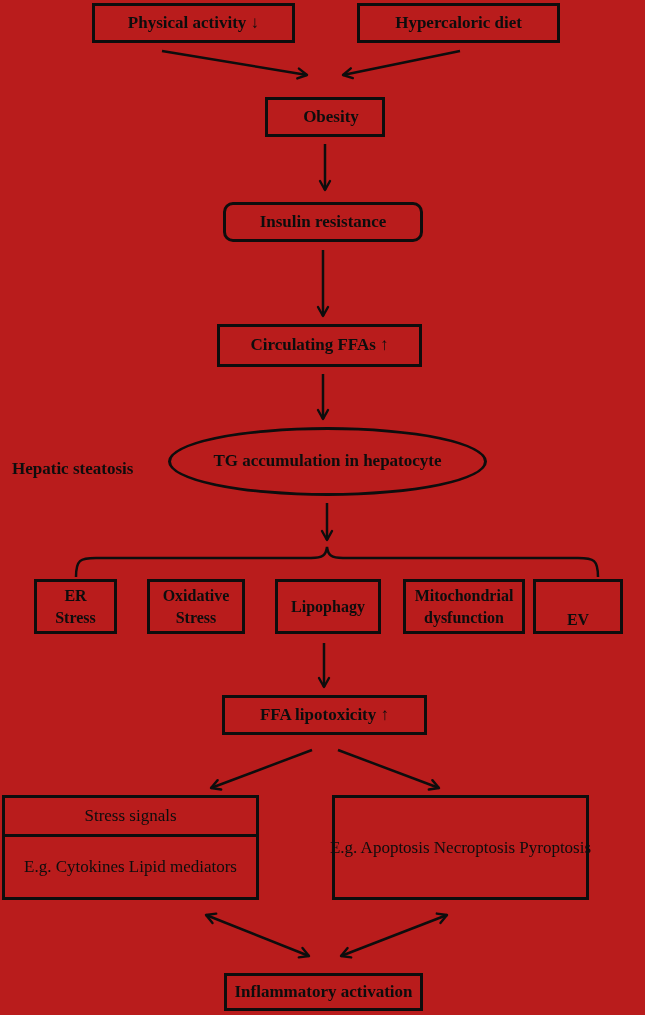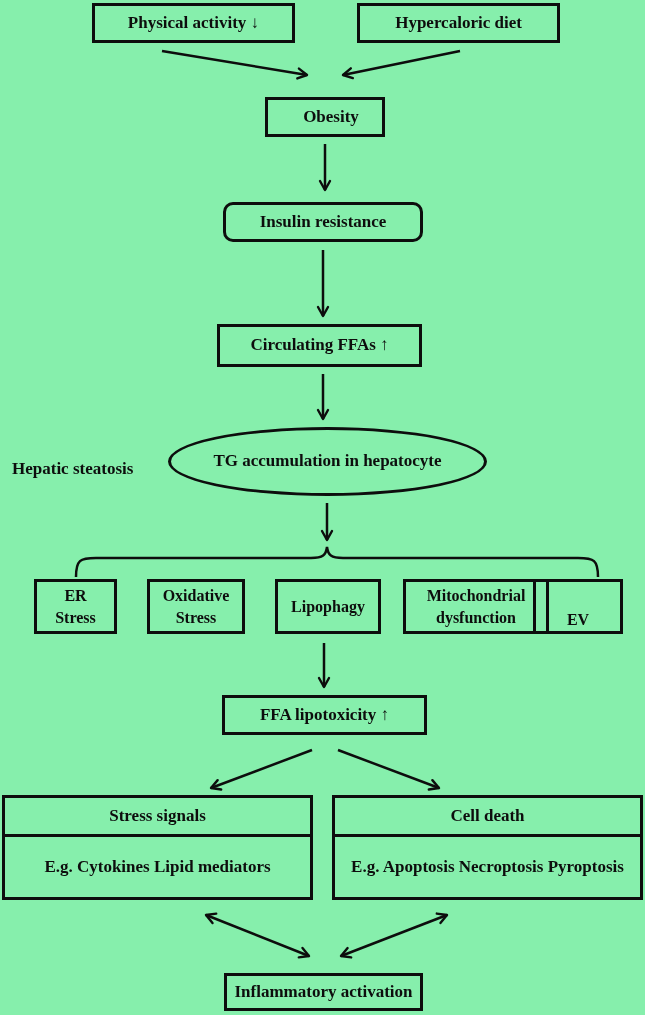--- a/index.html
+++ b/index.html
@@ -1,19 +1,19 @@
 <!DOCTYPE html>
 <html><head>
 <meta charset="utf-8">
 <style>
   html,body{margin:0;padding:0;background:#e9e9e9;}
   #canvas{
     position:relative;
     width:645px;height:1015px;
-    background:#86efac;
+    background:#b91c1c;
     font-family:"Liberation Serif","DejaVu Serif",serif;
     color:#0d0d0d;
     overflow:hidden;
   }
   #wires{position:absolute;left:0;top:0;width:645px;height:1015px;}
   .box{
     position:absolute;
     box-sizing:border-box;
     border:3px solid #0d0d0d;
     display:flex;align-items:center;justify-content:center;
@@ -29,28 +29,28 @@
   .b-cf{left:217px;top:324px;width:205px;height:43px;}
   .ellipse{left:168px;top:427px;width:319px;height:69px;border-radius:50%;}
   .hepatic{
     position:absolute;left:12px;top:450px;width:140px;height:22px;
     font-weight:bold;font-size:17px;line-height:22px;text-align:left;margin-top:8px;
   }
   .mech{flex-direction:column;font-size:16px;line-height:1.35;top:579px;height:55px;}
   .b-m0{left:34px;width:83px;}
   .b-m1{left:147px;width:98px;}
   .b-m2{left:275px;width:106px;}
-  .b-m3{left:403px;width:146px;}
+  .b-m3{left:403px;width:122px;}
   .b-m4{left:533px;width:90px;justify-content:flex-end;}
   .b-fl{left:222px;top:695px;width:205px;height:40px;}
   .tbl{
-    position:absolute;top:795px;width:311px;height:105px;
+    position:absolute;top:795px;width:257px;height:105px;
     box-sizing:border-box;border:3px solid #0d0d0d;
     display:flex;flex-direction:column;
-    font-weight:bold;text-align:right;
+    font-weight:normal;text-align:right;
   }
   .tbl-left{left:2px;}
   .tbl-right{left:332px;}
   .tbl .hdr{
     height:39px;box-sizing:border-box;border-bottom:3px solid #0d0d0d;
     display:flex;align-items:center;justify-content:center;
     font-size:17px;
   }
   .tbl .bdy{
     flex:1;display:flex;align-items:center;justify-content:center;
@@ -115,19 +115,18 @@
     <span></span>
   </div>
 
   <div class="box b-fl">FFA lipotoxicity ↑</div>
 
   <div class="tbl tbl-left">
     <div class="hdr">Stress signals</div>
     <div class="bdy">E.g. Cytokines Lipid mediators</div>
   </div>
   <div class="tbl tbl-right">
-    <div class="hdr">Cell death</div>
     <div class="bdy">E.g. Apoptosis Necroptosis Pyroptosis</div>
   </div>
 
   <div class="box b-ia">Inflammatory activation</div>
 
 </div>
 
 </body></html>

